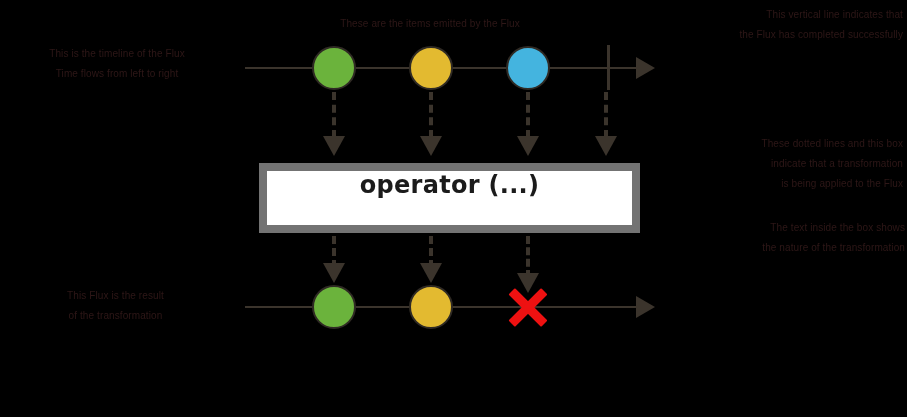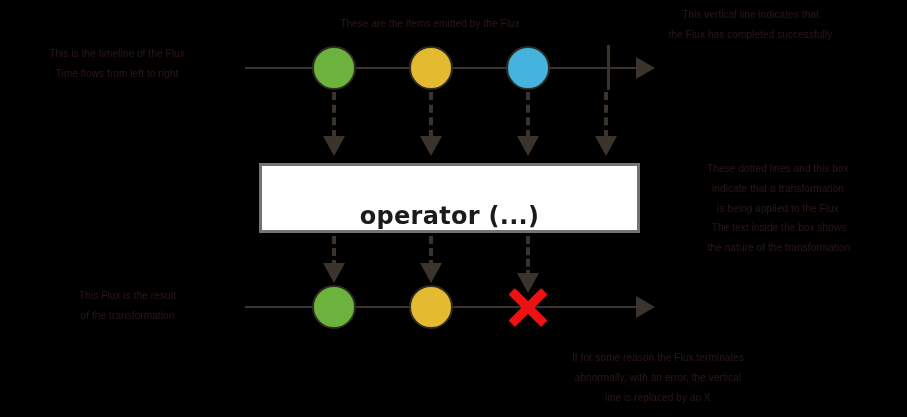--- a/index.html
+++ b/index.html
@@ -21,21 +21,21 @@
   .annot {
     position: absolute;
     color: #2e1717;
     font-family: Liberation Sans, sans-serif;
     font-size: 10px;
     line-height: 20px;
     white-space: pre;
     letter-spacing: 0.1px;
   }
   .annot.center { text-align: center; }
-  .annot.left   { text-align: center; }
+  .annot.left   { text-align: right; }
   .annot.right  { text-align: center; }
 
   
   .axis {
     position: absolute;
     height: 2px;
     background: #3b342c;
   }
   .axis-arrow {
     position: absolute;
@@ -71,24 +71,24 @@
     width: 0;
     height: 0;
     border-left: 11px solid transparent;
     border-right: 11px solid transparent;
     border-top: 20px solid #3b342c;
   }
   
   .opbox {
     position: absolute;
     background: #ffffff;
-    border: 3px solid #737373;
+    border: 8px solid #737373;
     box-sizing: border-box;
     display: flex;
-    align-items: flex-end;
+    align-items: flex-start;
     justify-content: center;
   }
   .opbox-label {
     color: #1b1b1b;
     font-family: "DejaVu Sans", sans-serif;
     font-weight: bold;
     font-size: 24px;
     letter-spacing: 0.3px;
   }
   
@@ -117,33 +117,30 @@
 <div id="stage">
 
   <div class="annot right" style="left:6px; top:44px; width:222px;">This is the timeline of the Flux
 Time flows from left to right</div>
 
   <div class="annot center" style="left:276px; top:14px; width:308px;">These are the items emitted by the Flux</div>
 
   <div class="annot left" style="left:598px; top:5px; width:305px;">This vertical line indicates that
 the Flux has completed successfully</div>
 
-  <div class="annot left" style="left:653px; top:134px; width:250px;margin-top:25px;">These dotted lines and this box
+  <div class="annot left" style="left:653px; top:134px; width:250px;">These dotted lines and this box
 indicate that a transformation
 is being applied to the Flux</div>
 
   <div class="annot left" style="left:653px; top:218px; width:252px;">The text inside the box shows
 the nature of the transformation</div>
 
-  <div class="annot right" style="left:18px; top:286px; width:219px;">This Flux is the result
+  <div class="annot right" style="left:6px; top:286px; width:219px;">This Flux is the result
 of the transformation</div>
 
-  <div class="annot left" style="left:508px; top:348px; width:300px;">If for some reason the Flux terminates
-abnormally, with an error, the vertical
-line is replaced by an X</div>
 
   <div class="axis" style="left:245px; top:67px; width:392px;"></div>
   <div class="axis-arrow" style="left:636px; top:57px;"></div>
 
   <div class="complete-bar" style="left:607px; top:45px; height:45px;"></div>
 
   <div class="marble" style="left:312px; top:46px; background:#6bb33c;"></div>
   <div class="marble" style="left:409px; top:46px; background:#e3ba30;"></div>
   <div class="marble" style="left:506px; top:46px; background:#44b4df;"></div>
 

